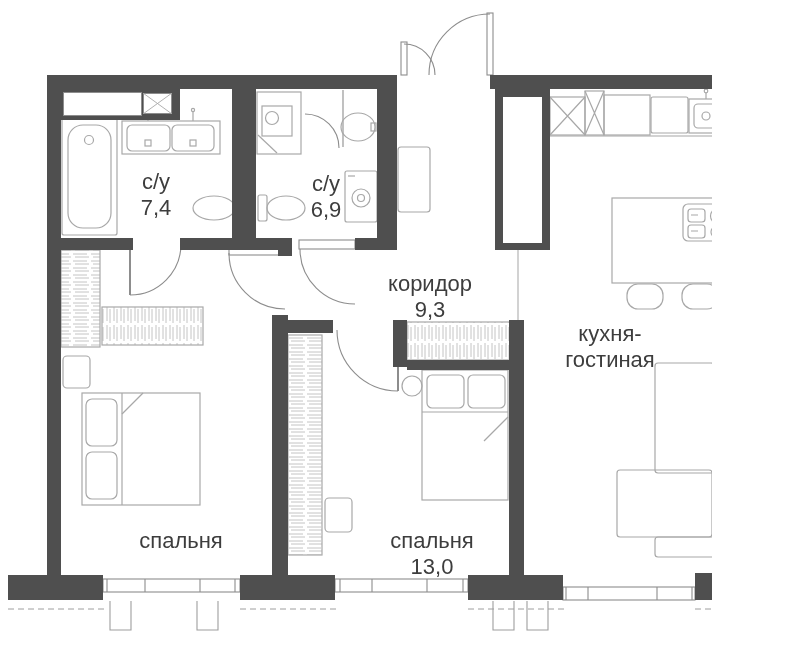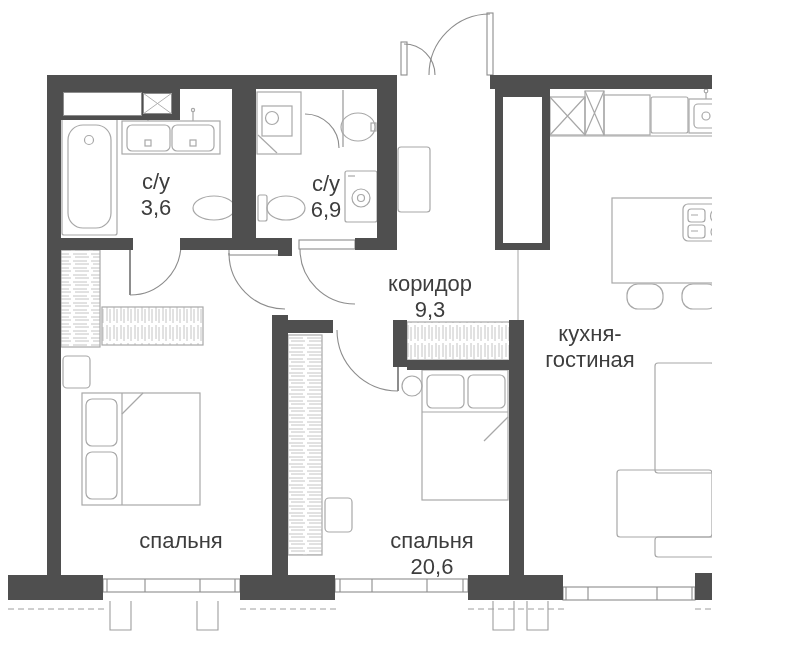--- a/index.html
+++ b/index.html
@@ -235,35 +235,35 @@
   <div class="wall" style="left:509px;top:320px;width:15px;height:255px"></div>
   <div class="wall" style="left:272px;top:315px;width:16px;height:260px"></div>
 
   <div class="wall" style="left:8px;top:575px;width:95px;height:25px"></div>
   <div class="wall" style="left:240px;top:575px;width:95px;height:25px"></div>
   <div class="wall" style="left:468px;top:575px;width:95px;height:25px"></div>
   <div class="wall" style="left:695px;top:573px;width:95px;height:27px"></div>
 
   <div class="room-label" style="left:156px;top:195px">
     <div>с/у</div>
-    <div>3,6</div>
+    <div>7,4</div>
   </div>
   <div class="room-label" style="left:326px;top:197px">
     <div>с/у</div>
     <div>6,9</div>
   </div>
   <div class="room-label" style="left:430px;top:297px">
     <div>коридор</div>
     <div>9,3</div>
   </div>
-  <div class="room-label" style="left:590px;top:347px">
+  <div class="room-label" style="left:610px;top:347px">
     <div>кухня-</div>
     <div>гостиная</div>
   </div>
   <div class="room-label" style="left:181px;top:541px">
     <div>спальня</div>
   </div>
   <div class="room-label" style="left:432px;top:554px">
     <div>спальня</div>
-    <div>20,6</div>
+    <div>13,0</div>
   </div>
 
 </div>
 
 </body></html>

